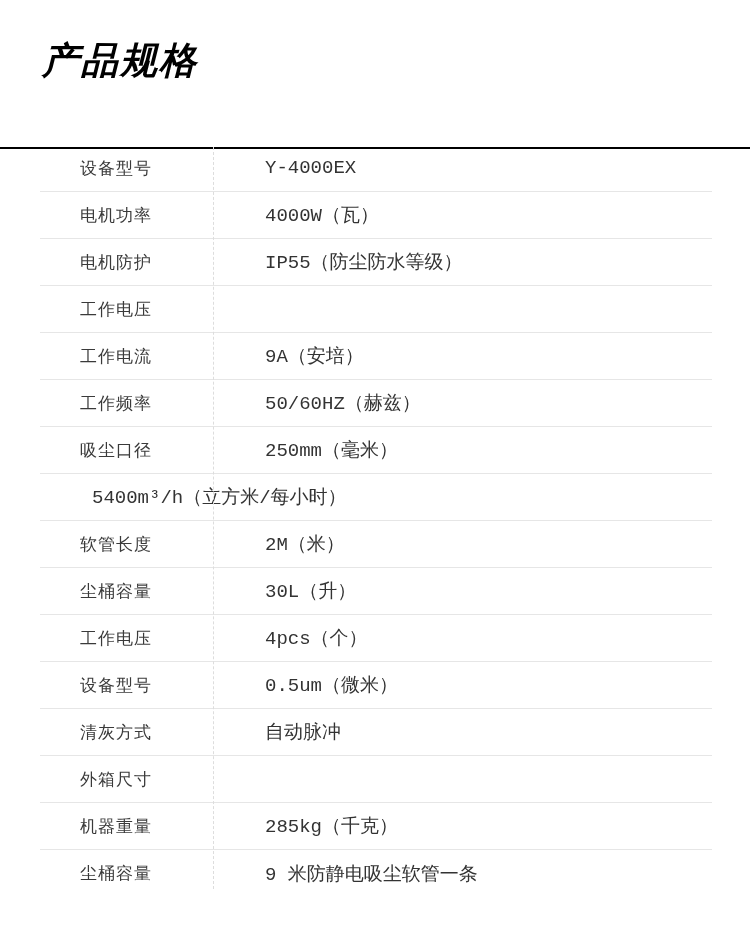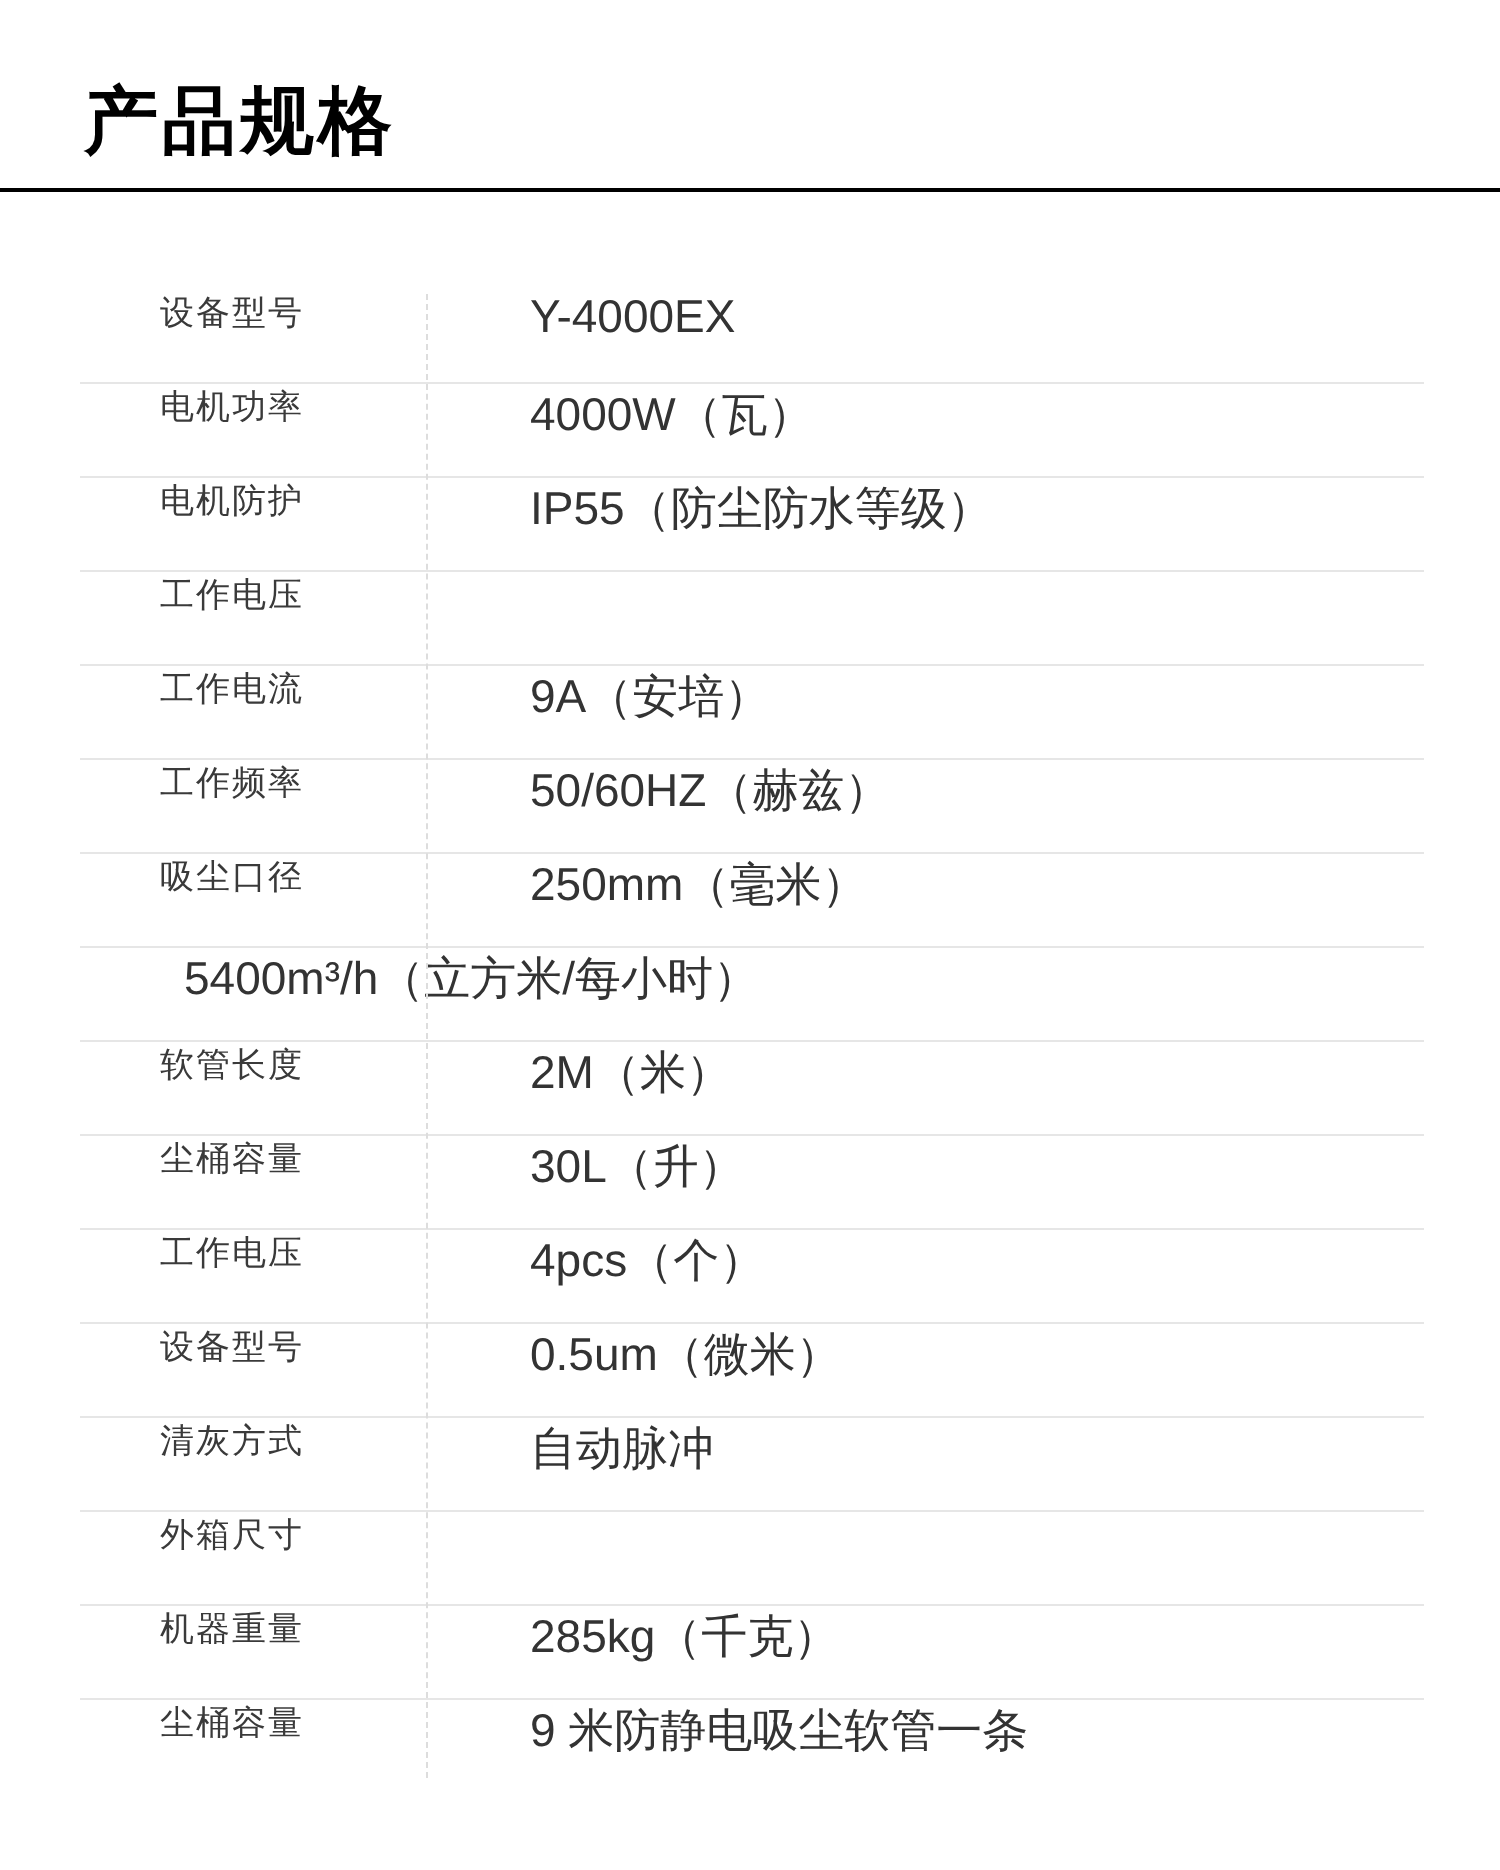--- a/index.html
+++ b/index.html
@@ -6,22 +6,23 @@
   html, body { background: #ffffff; }
   body {
     width: 750px;
     height: 935px;
     position: relative;
     overflow: hidden;
     font-family: "Liberation Sans", "DejaVu Sans", sans-serif;
     -webkit-font-smoothing: antialiased;
   }
   .page-header {
-    height: 94px;
+    height: 147px;
     position: relative;
+    font-style: italic;
   }
   .page-title {
     position: absolute;
     left: 42px;
     top: 40px;
     font-size: 37px;
     line-height: 1.15;
     font-weight: 800;
     letter-spacing: 2px;
     color: #000000;
@@ -40,38 +41,40 @@
   .col-divider {
     position: absolute;
     left: 173px;
     top: 2px;
     bottom: 8px;
     width: 0;
     border-left: 1px dashed #dddddd;
   }
   .spec-row {
     display: flex;
+    align-items: center;
     height: 47px;
     border-bottom: 1px solid #e6e6e6;
+    font-family: Liberation Mono, monospace;
   }
   .spec-row:last-child {
     border-bottom: none;
   }
   .spec-label {
     width: 173px;
     padding-left: 40px;
     font-size: 17px;
     color: #3a3a3a;
     letter-spacing: 1px;
     flex-shrink: 0;
   }
   .spec-value {
     flex: 1;
     padding-left: 52px;
-    font-size: 23px;
+    font-size: 19px;
     color: #333333;
   }
 </style>
 </head>
 <body>
 
 <div class="page-header">
   <h1 class="page-title">产品规格</h1>
 </div>
 <div class="title-divider"></div>

